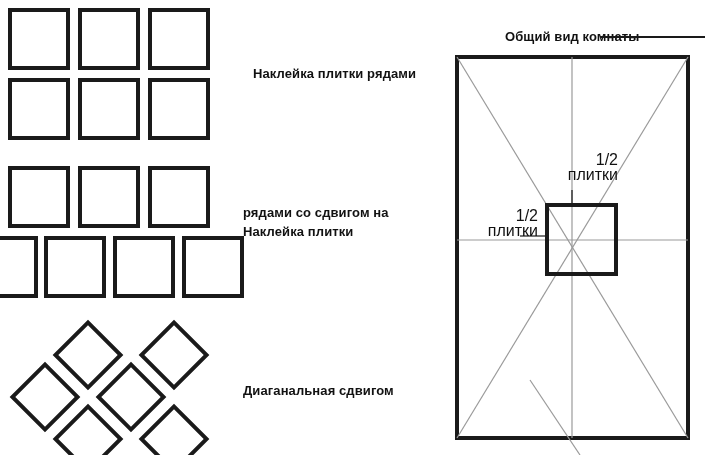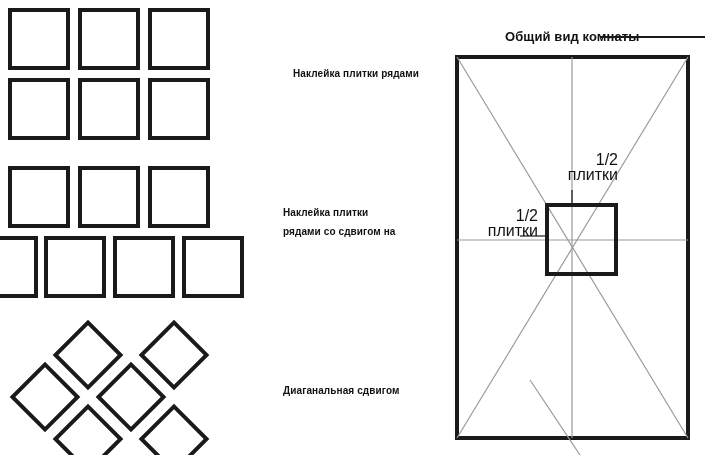--- a/index.html
+++ b/index.html
@@ -37,25 +37,24 @@
     box-sizing: border-box;
     border: 4px solid #1a1a1a;
     background: #ffffff;
     transform: rotate(45deg);
   }
 
   
   .label {
     position: absolute;
     font-weight: bold;
-    font-size: 10px;
+    font-size: 13px;
     line-height: 19px;
     color: #111111;
     letter-spacing: 0.1px;
-    margin-left: 40px;
   }
   .label-small {
     position: absolute;
     font-size: 16px;
     line-height: 15px;
     color: #111111;
     text-align: right;
   }
   .title {
     position: absolute;
@@ -106,22 +105,22 @@
     <div class="tile" style="left:8px;   top:166px; width:62px; height:62px;"></div>
     <div class="tile" style="left:78px;  top:166px; width:62px; height:62px;"></div>
     <div class="tile" style="left:148px; top:166px; width:62px; height:62px;"></div>
     <div class="tile" style="left:-24px; top:236px; width:62px; height:62px;"></div>
     <div class="tile" style="left:44px;  top:236px; width:62px; height:62px;"></div>
     <div class="tile" style="left:113px; top:236px; width:62px; height:62px;"></div>
     <div class="tile" style="left:182px; top:236px; width:62px; height:62px;"></div>
   </div>
 
   <div class="label" style="left:243px; top:203px; width:205px;">
+    <div>рядами со сдвигом на</div>
     <div>Наклейка плитки</div>
-    <div>рядами со сдвигом на</div>
   </div>
 
   <div class="pattern-block">
     <div class="tile-diamond" style="left:63px;  top:330px; width:50px; height:50px;"></div>
     <div class="tile-diamond" style="left:20px;  top:372px; width:50px; height:50px;"></div>
     <div class="tile-diamond" style="left:106px; top:372px; width:50px; height:50px;"></div>
     <div class="tile-diamond" style="left:149px; top:330px; width:50px; height:50px;"></div>
     <div class="tile-diamond" style="left:63px;  top:414px; width:50px; height:50px;"></div>
     <div class="tile-diamond" style="left:149px; top:414px; width:50px; height:50px;"></div>
   </div>

